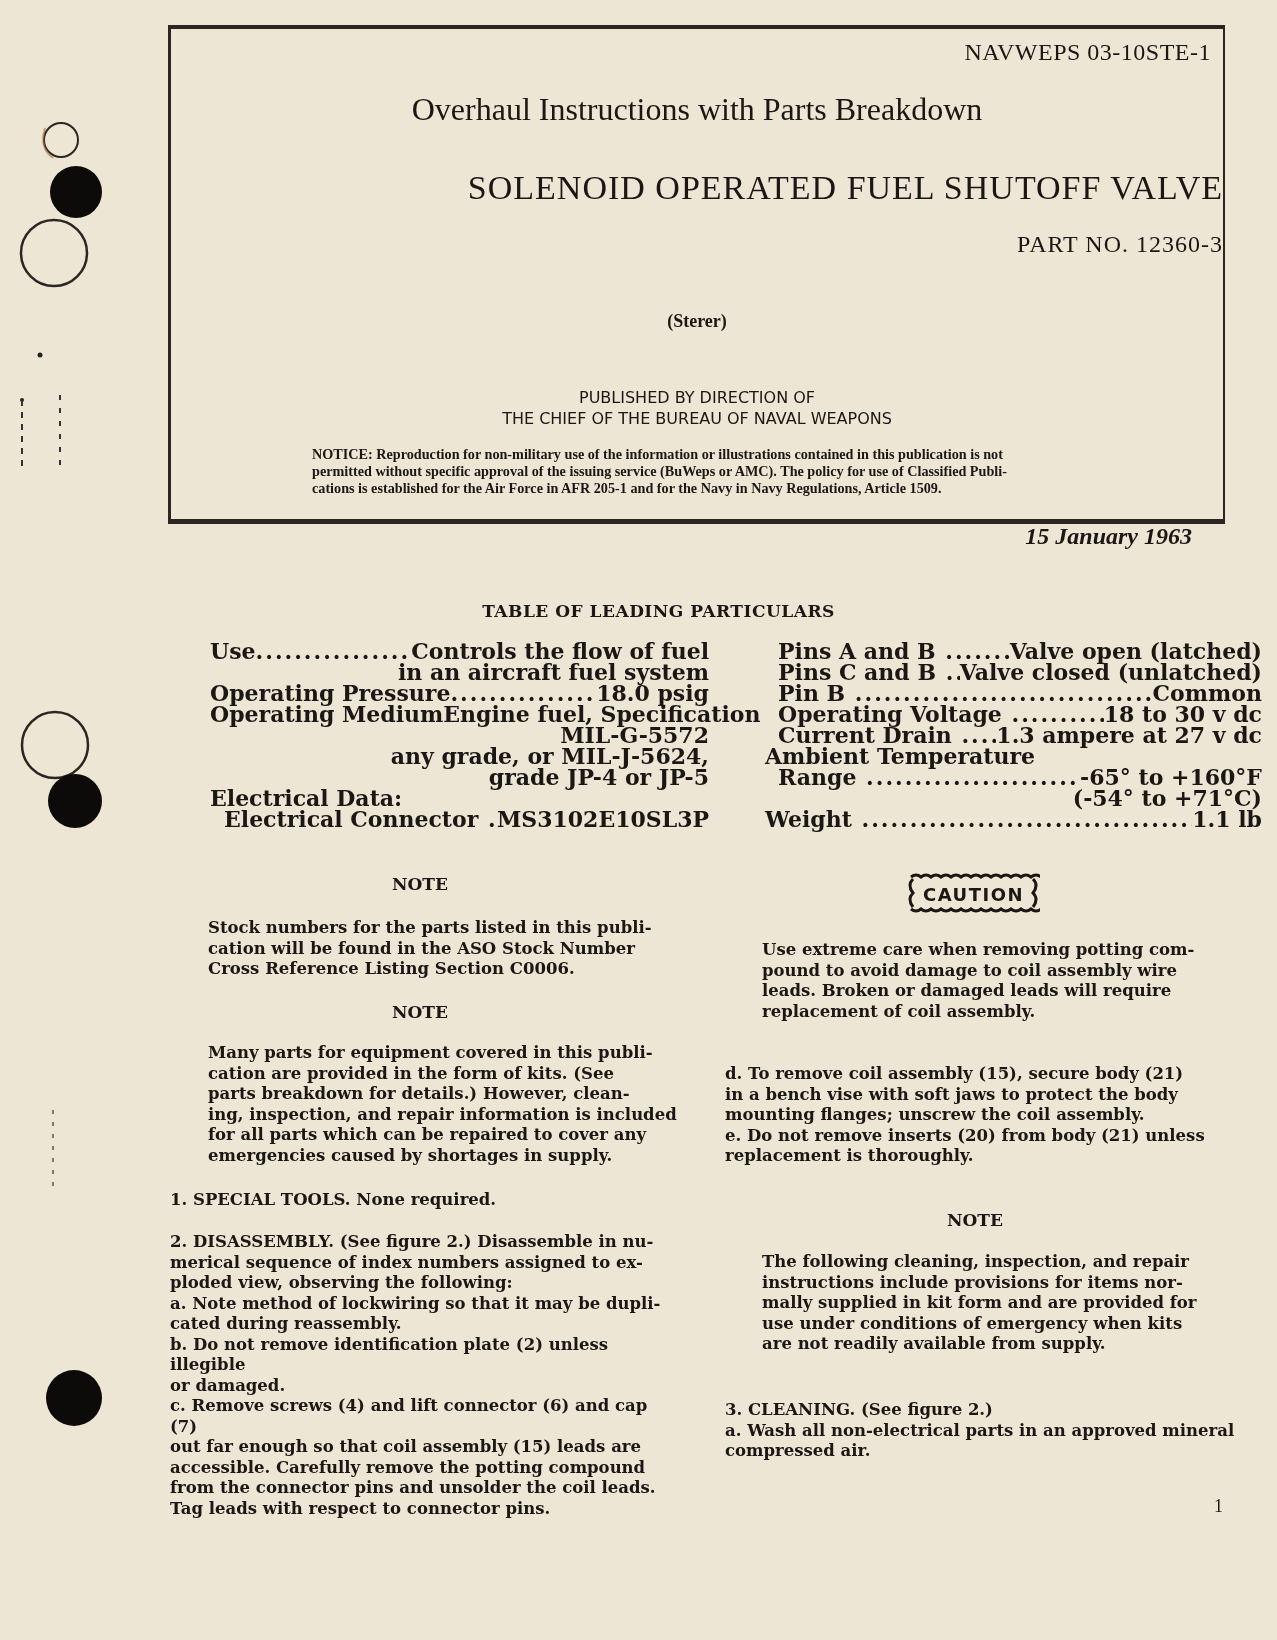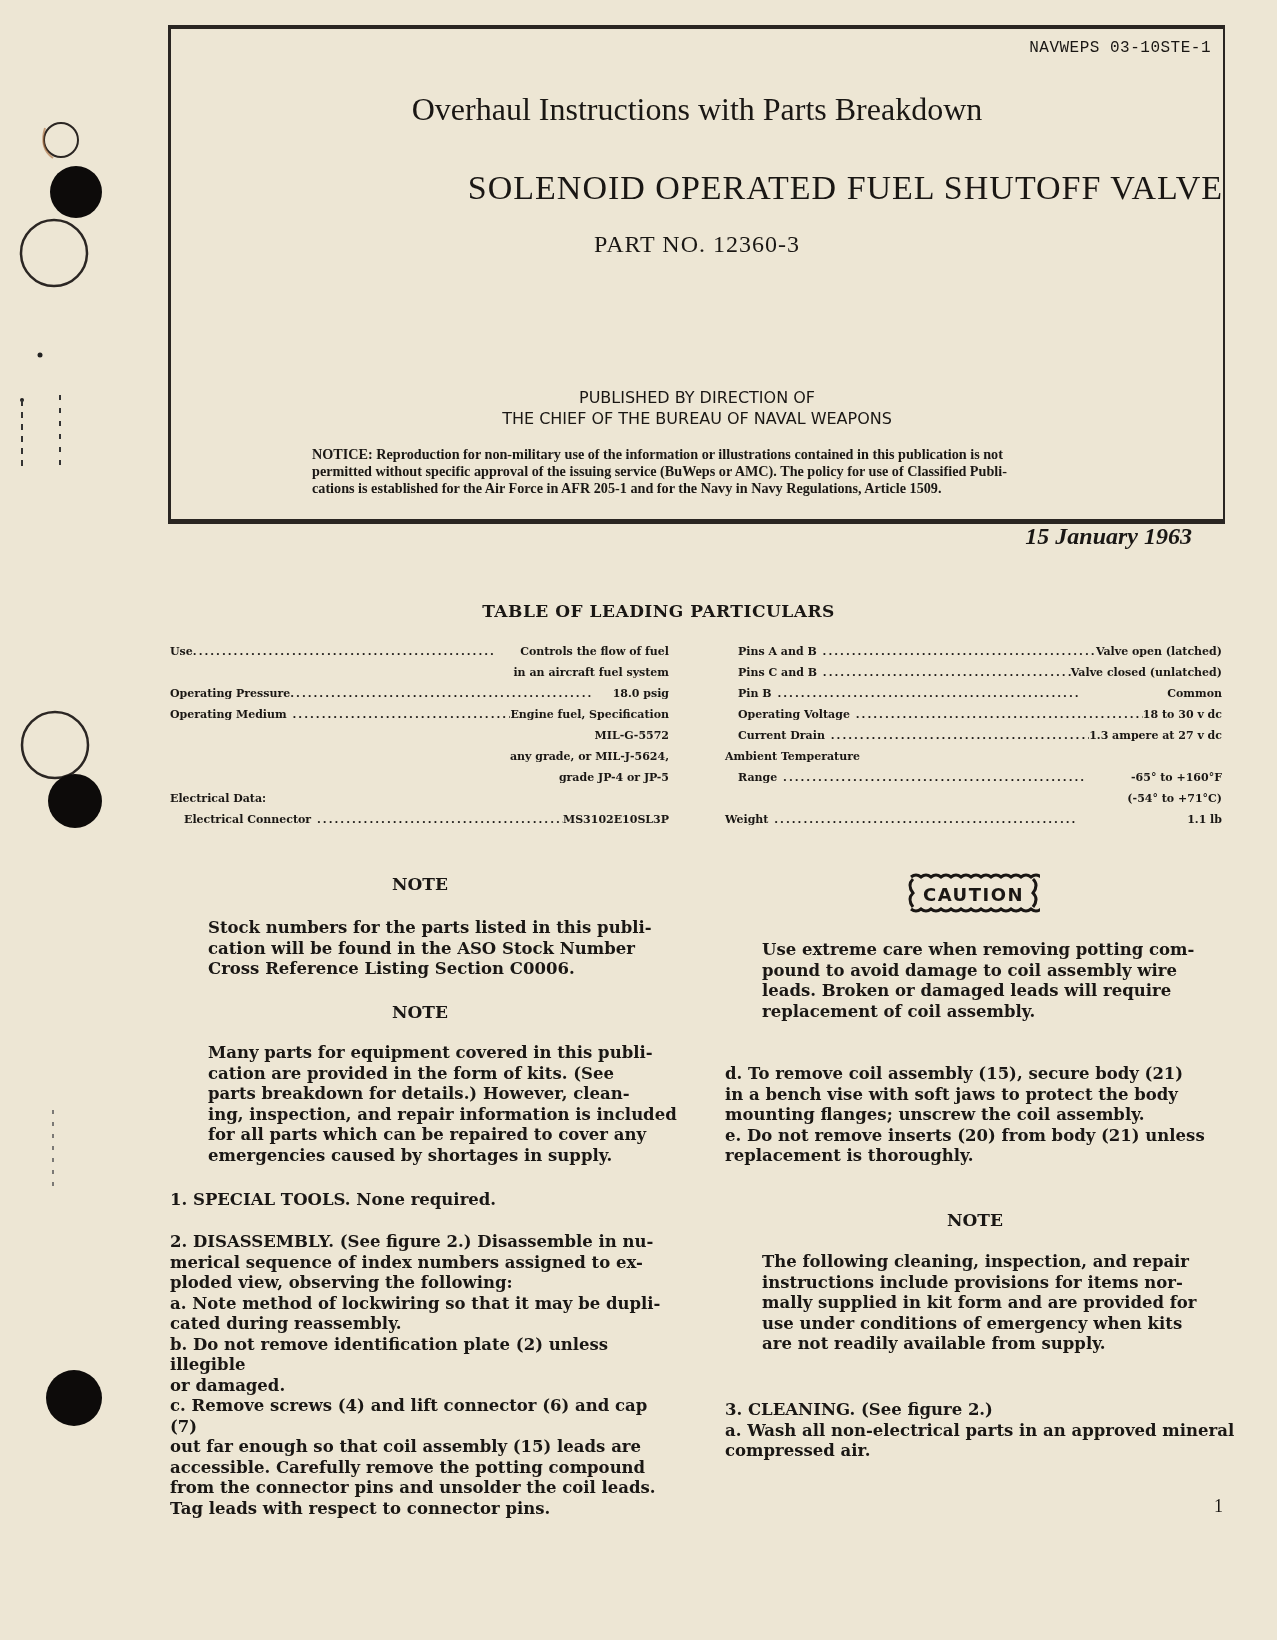--- a/index.html
+++ b/index.html
@@ -14,33 +14,33 @@
   .typew { font-family: "DejaVu Serif", "Liberation Serif", serif; font-weight: bold; }
 
   
   .titlebox {
     position: absolute; left: 168px; top: 25px; width: 1052px; height: 490px;
     border-top: 4px solid #2a2622;
     border-left: 3px solid #2a2622;
     border-right: 2px solid #2a2622;
     border-bottom: 5px solid #2a2622;
   }
-  .navweps { position: absolute; right: 12px; top: 10px; font-size: 16px; letter-spacing: 0.5px; font-family: Liberation Mono, monospace; }
+  .navweps { position: absolute; right: 12px; top: 10px; font-size: 24px; letter-spacing: 0.5px; font-family: Liberation Serif, serif; }
   .overhaul { position: absolute; left: 0; right: 0; top: 62px; text-align: center; font-size: 32px; }
   .valve { position: absolute; left: 0; right: 0; top: 140px; text-align: right; font-size: 34px; letter-spacing: 1px; font-variant: small-caps; }
-  .partno { position: absolute; left: 0; right: 0; top: 202px; text-align: center; font-size: 24px; font-variant: small-caps; letter-spacing: 1px; }
+  .partno { position: absolute; left: 0; right: 0; top: 202px; text-align: right; font-size: 24px; font-variant: small-caps; letter-spacing: 1px; }
   .sterer { position: absolute; left: 0; right: 0; top: 282px; text-align: center; font-size: 18px; font-weight: bold; }
   .published { position: absolute; left: 0; right: 0; top: 358px; text-align: center; font-size: 16px; line-height: 21px; font-family: "DejaVu Sans", sans-serif; }
   .notice { position: absolute; left: 141px; right: 45px; top: 417px; font-size: 14.2px; line-height: 17px; font-weight: bold; }
 
   .date { position: absolute; right: 85px; top: 523px; font-size: 24px; font-style: italic; font-weight: bold; font-family: "Liberation Serif", serif; }
 
   .tlp-title { position: absolute; left: 0; width: 1277px; top: 601px; text-align: center; font-size: 17px; letter-spacing: 0.5px; margin-left: 20px; }
 
-  .ptable { position: absolute; font-size: 11px; line-height: 21px; }
+  .ptable { position: absolute; font-size: 22px; line-height: 21px; margin-left: 40px; }
   .ptable .row { display: flex; white-space: nowrap; }
   .ptable .lbl { flex: 0 0 auto; }
   .ptable .dots { flex: 1 1 auto; overflow: hidden; letter-spacing: 2px; }
   .ptable .val { flex: 0 0 auto; }
   .ptable .cont { text-align: right; }
 
   .heading { position: absolute; text-align: center; font-size: 17px; }
   .para { position: absolute; font-size: 16.5px; line-height: 20.5px; }
 
   .caution {
@@ -69,20 +69,21 @@
     <line x1="22" y1="400" x2="22" y2="470" stroke="#333" stroke-width="2" stroke-dasharray="6 6"></line>
     <line x1="60" y1="395" x2="60" y2="470" stroke="#333" stroke-width="2" stroke-dasharray="5 8"></line>
     <line x1="53" y1="1110" x2="53" y2="1190" stroke="#555" stroke-width="1.5" stroke-dasharray="4 8"></line>
   </svg>
 
   <div class="titlebox">
     <div class="navweps">NAVWEPS 03-10STE-1</div>
     <div class="overhaul serif">Overhaul Instructions with Parts Breakdown</div>
     <div class="valve serif">SOLENOID OPERATED FUEL SHUTOFF VALVE</div>
     <div class="partno serif">PART NO. 12360-3</div>
+    <div class="sterer serif">(Sterer)</div>
     <div class="published">
       <div>PUBLISHED BY DIRECTION OF</div>
       <div>THE CHIEF OF THE BUREAU OF NAVAL WEAPONS</div>
     </div>
     <div class="notice serif">
       <div>NOTICE: Reproduction for non-military use of the information or illustrations contained in this publication is not</div>
       <div>permitted without specific approval of the issuing service (BuWeps or AMC). The policy for use of Classified Publi-</div>
       <div>cations is established for the Air Force in AFR 205-1 and for the Navy in Navy Regulations, Article 1509.</div>
     </div>
   </div>

